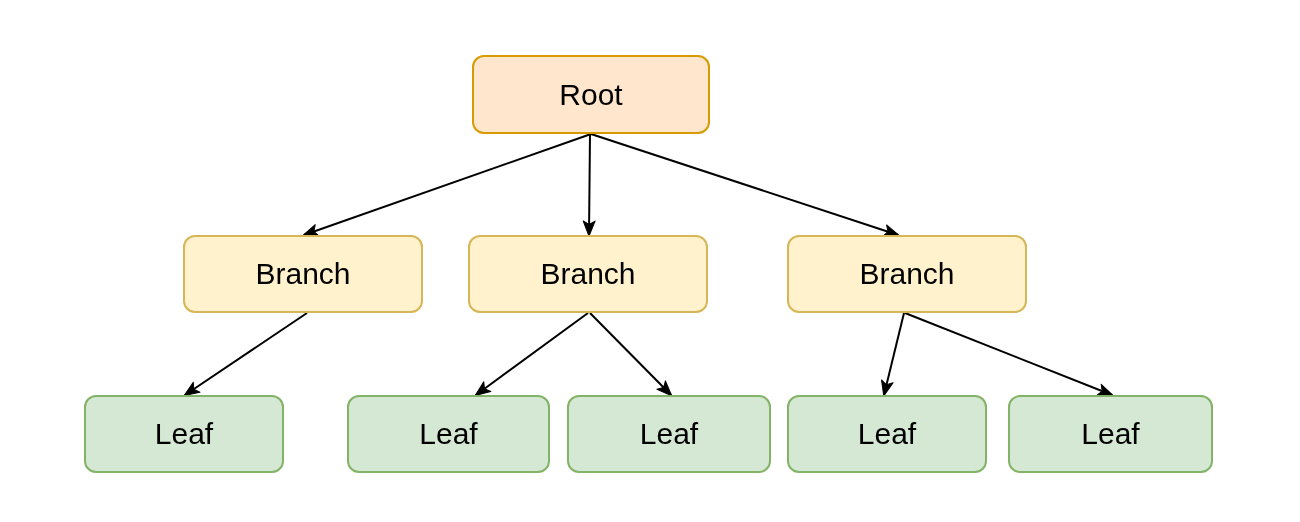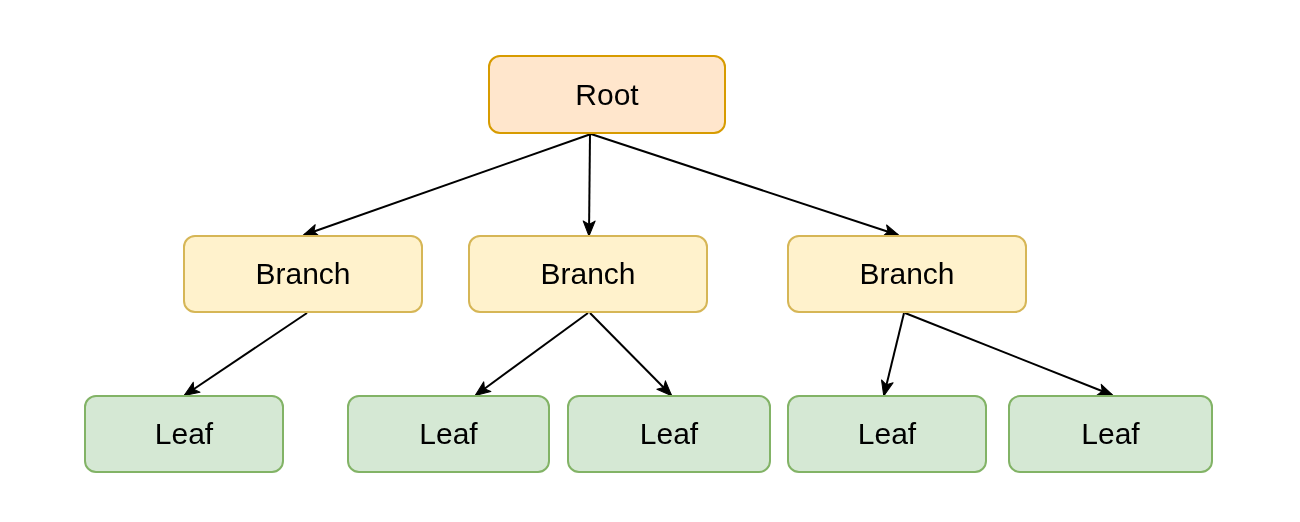--- a/index.html
+++ b/index.html
@@ -54,21 +54,21 @@
         <line x1="590" y1="134" x2="589" y2="235" stroke="#000000" stroke-width="2" marker-end="url(#arrowhead)"></line>
         <line x1="591" y1="134" x2="898" y2="235" stroke="#000000" stroke-width="2" marker-end="url(#arrowhead)"></line>
         <line x1="307" y1="313" x2="185" y2="395" stroke="#000000" stroke-width="2" marker-end="url(#arrowhead)"></line>
         <line x1="588" y1="313" x2="476" y2="395" stroke="#000000" stroke-width="2" marker-end="url(#arrowhead)"></line>
         <line x1="590" y1="313" x2="671" y2="395" stroke="#000000" stroke-width="2" marker-end="url(#arrowhead)"></line>
         <line x1="904" y1="313" x2="884" y2="395" stroke="#000000" stroke-width="2" marker-end="url(#arrowhead)"></line>
         <line x1="905" y1="313" x2="1112" y2="395" stroke="#000000" stroke-width="2" marker-end="url(#arrowhead)"></line>
       </g>
   </svg>
   <div id="nodes-layer">
-      <div class="node" style="left: 472px; top: 55px; width: 238px; height: 79px; background: rgb(255, 230, 204); border-color: rgb(215, 155, 0); margin-left: 16px;">
+      <div class="node" style="left: 472px; top: 55px; width: 238px; height: 79px; background: rgb(255, 230, 204); border-color: rgb(215, 155, 0);">
         <span class="node-label">Root</span>
       </div>
       <div class="node" style="left: 183px; top: 235px; width: 240px; height: 78px; background: rgb(255, 242, 204); border-color: rgb(214, 182, 86);">
         <span class="node-label">Branch</span>
       </div>
       <div class="node" style="left: 468px; top: 235px; width: 240px; height: 78px; background: rgb(255, 242, 204); border-color: rgb(214, 182, 86);">
         <span class="node-label">Branch</span>
       </div>
       <div class="node" style="left: 787px; top: 235px; width: 240px; height: 78px; background: rgb(255, 242, 204); border-color: rgb(214, 182, 86);">
         <span class="node-label">Branch</span>

